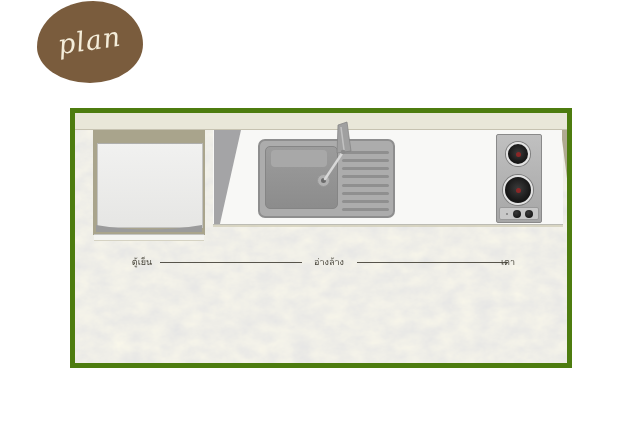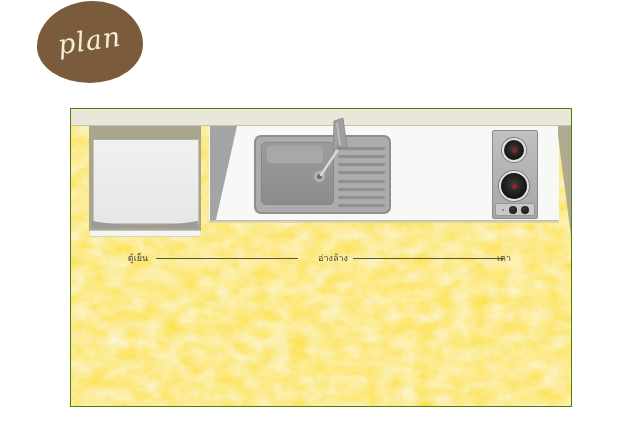--- a/index.html
+++ b/index.html
@@ -28,23 +28,23 @@
     font-size: 27px;
     letter-spacing: 1px;
     color: #f4edda;
     transform: rotate(-8deg) translateY(-2px);
   }
 
   
   .plan {
     position: absolute;
     left: 70px; top: 108px;
-    width: 502px; height: 299px;
-    background: #fde047;
-    border: 1px solid #4d7c0f;
+    width: 502px; height: 260px;
+    background: #e5e5e5;
+    border: 5px solid #4d7c0f;
     overflow: hidden;
   }
   .texture { position: absolute; left: 0; top: 0; z-index: 1; }
 
   .wall {
     position: absolute; left: 0; top: 0; z-index: 2;
     width: 100%; height: 17px;
     background: #e9e7d9;
     border-bottom: 1px solid #c6c2b1;
   }
@@ -156,21 +156,21 @@
     background: #7d7d7d; border-radius: 50%; }
 
   
   .lbl {
     position: absolute; z-index: 7; top: 143px;
     font-size: 9px; line-height: 12px; color: #474439;
     font-family: "DejaVu Sans", sans-serif;
     text-align: center; white-space: nowrap;
   }
   .lbl.fridge-lbl { left: 47px; width: 40px; }
-  .lbl.sink-lbl { left: 236px; width: 52px; }
+  .lbl.sink-lbl { left: 228px; width: 52px; }
   .lbl.stove-lbl { left: 420px; width: 26px; }
   .dim-line {
     position: absolute; z-index: 7; top: 149px; height: 0;
     border-top: 1px solid #57544a;
   }
   .dim-line.l1 { left: 85px; width: 142px; }
   .dim-line.l2 { left: 282px; width: 151px; }
 </style>
 </head>
 <body>

